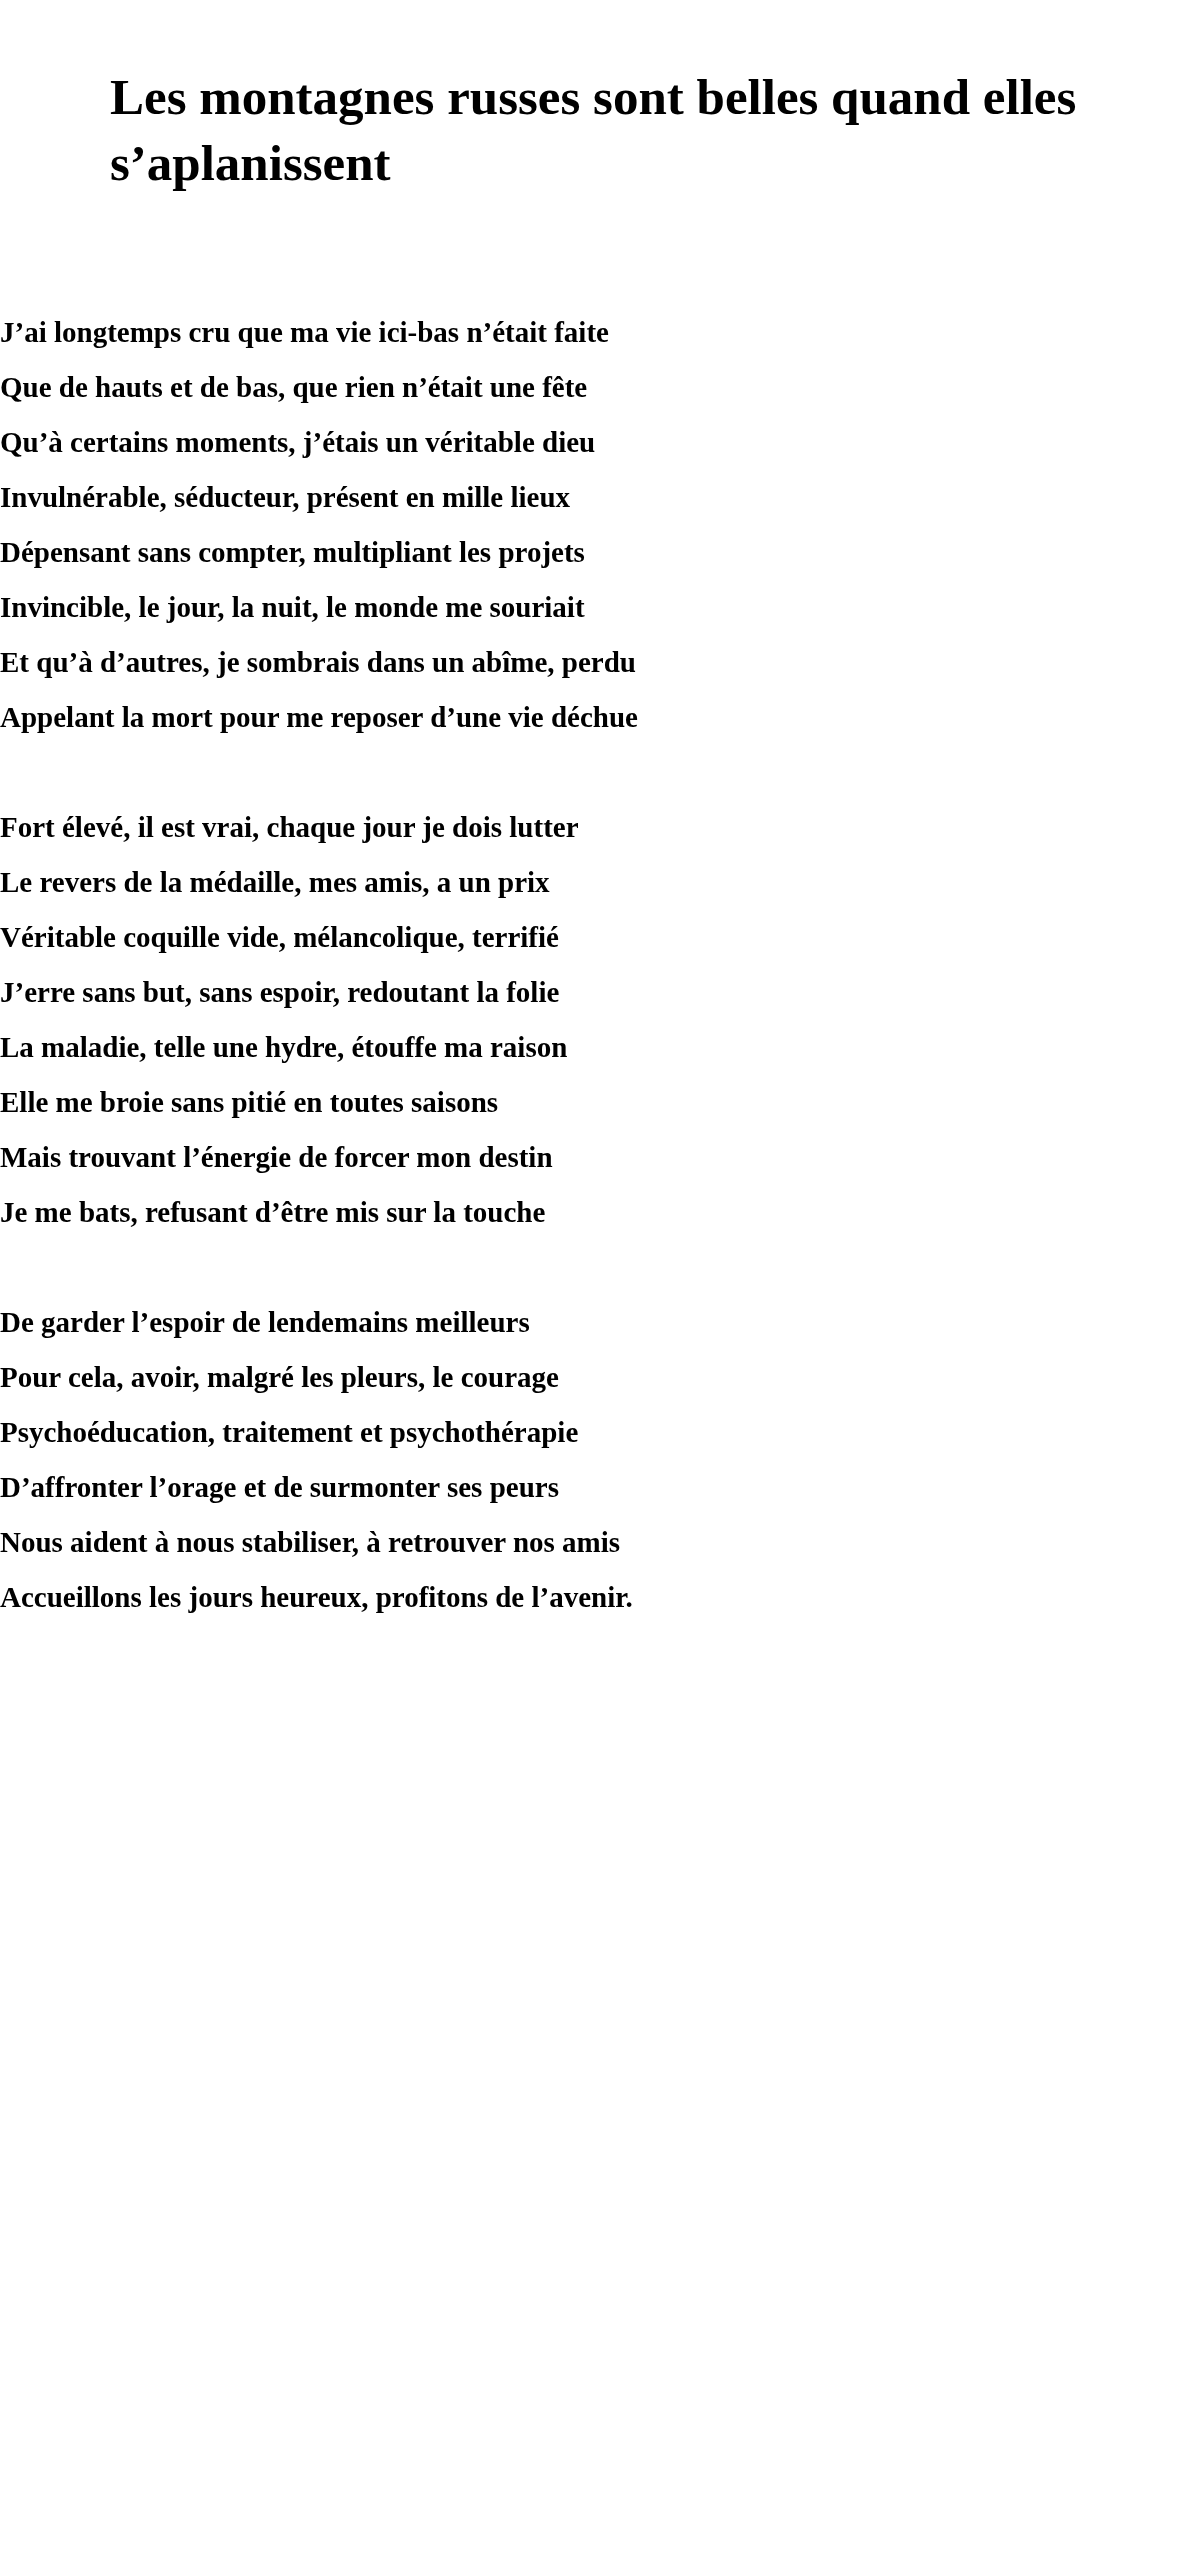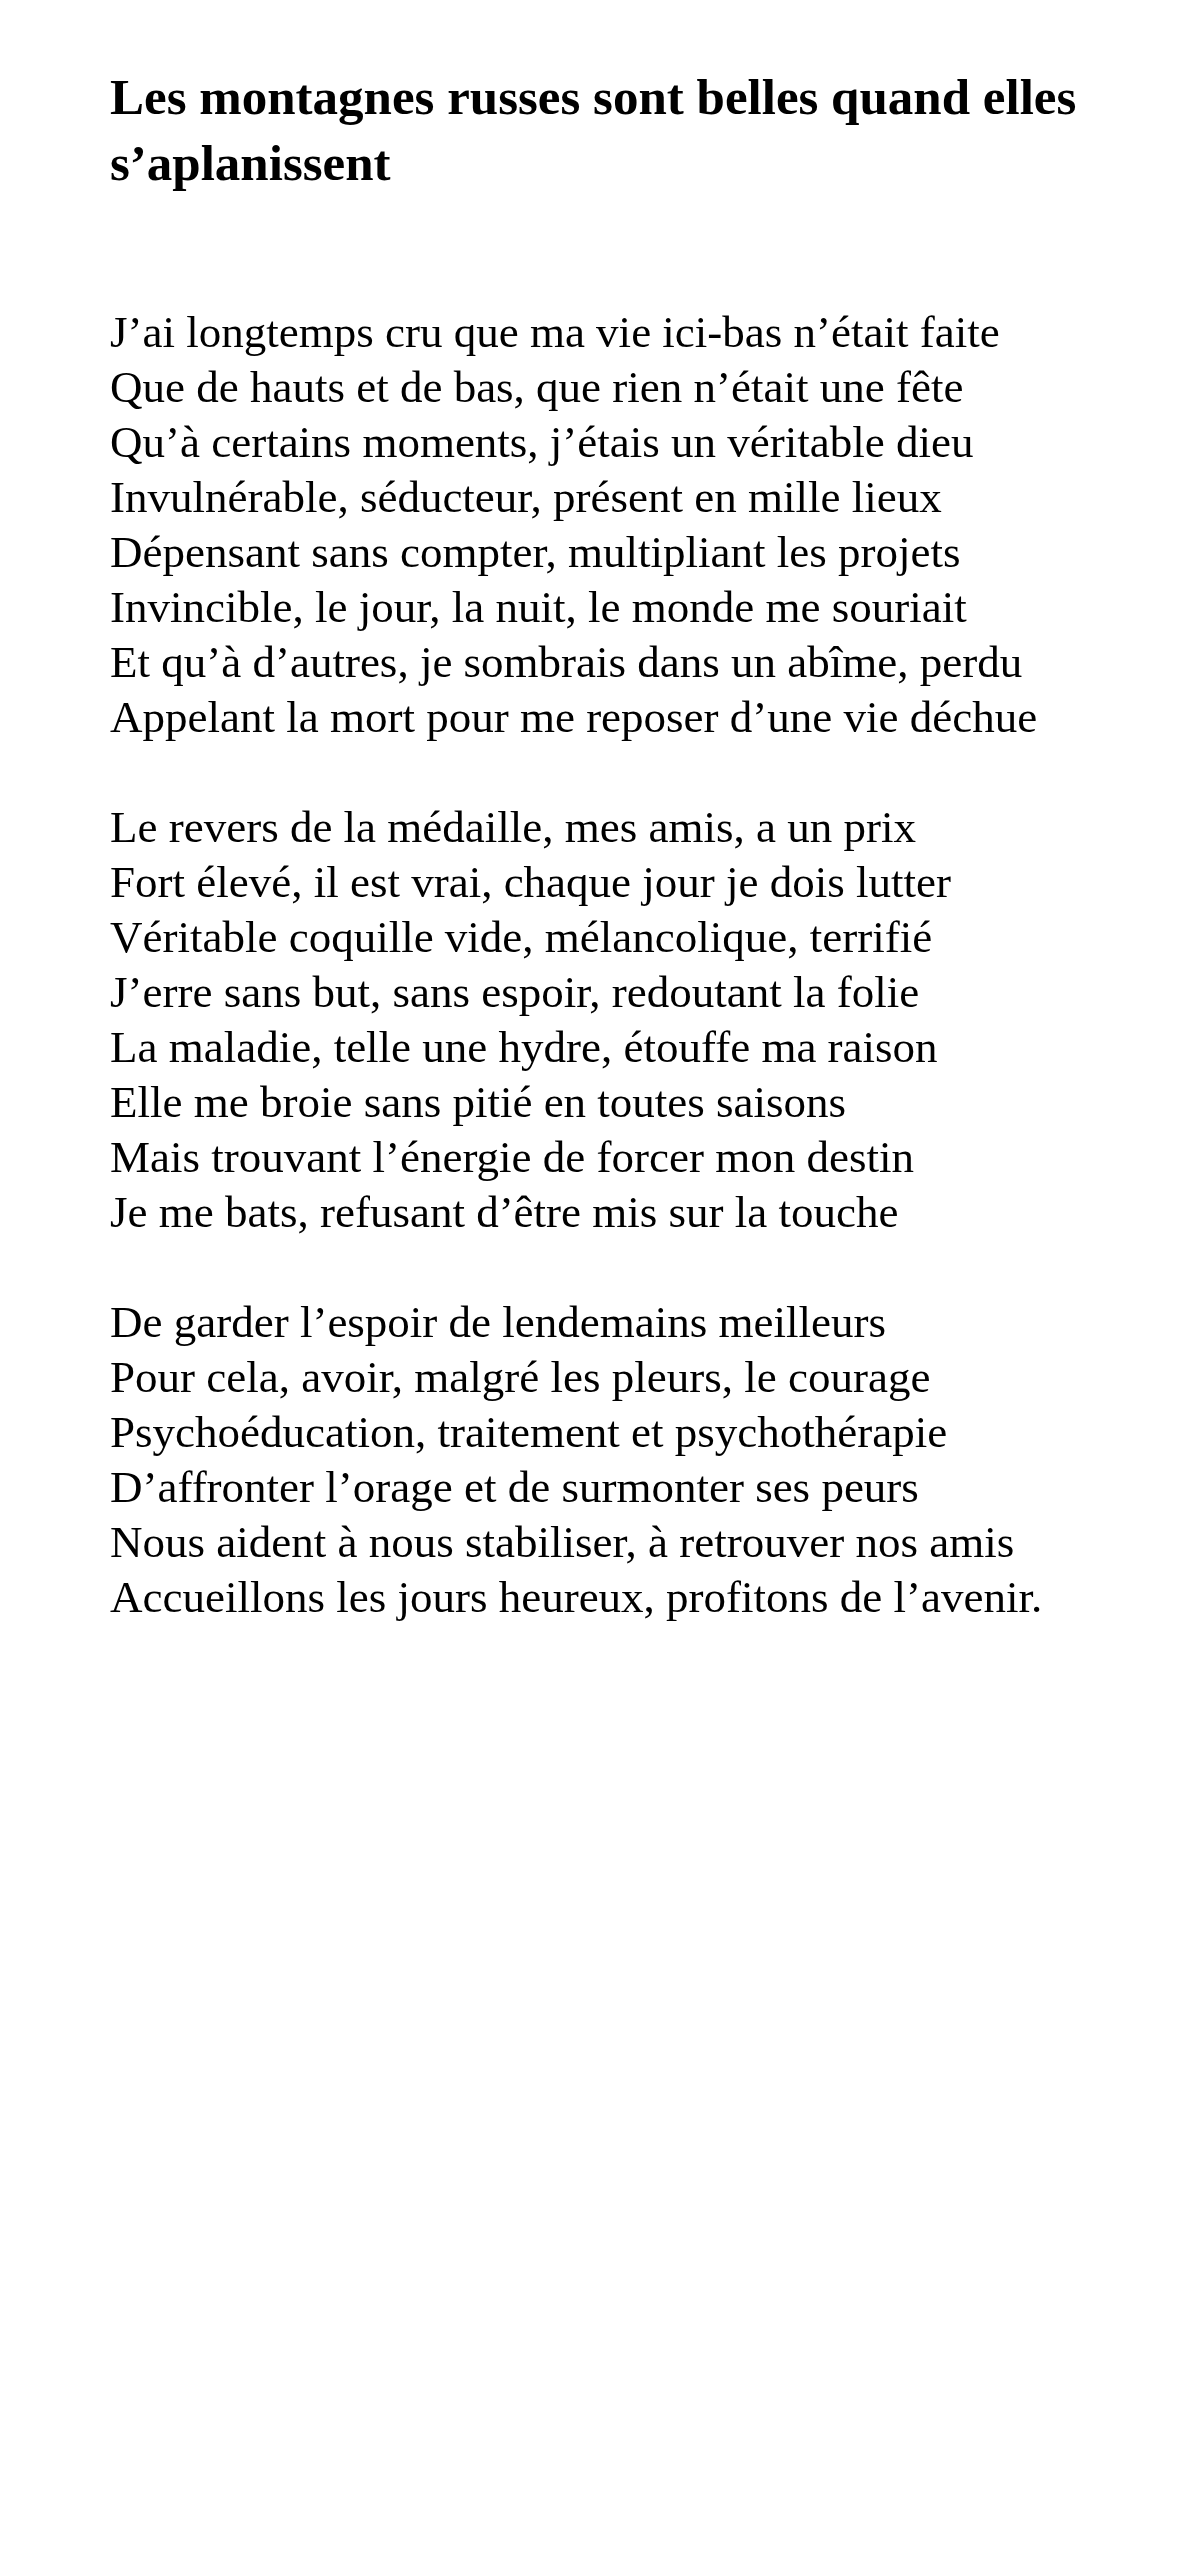--- a/index.html
+++ b/index.html
@@ -21,24 +21,24 @@
     margin: 64px 66px 0 110px;   
     text-align: left;
     font-weight: bold;
     font-size: 51px;
     line-height: 66px;
     letter-spacing: 0;
   }
   .title-line { white-space: nowrap; }
   .poem {
     margin-top: 109px;
-    padding-left: 110px;
-    font-size: 45px;
+    font-size: 29px;
     line-height: 55px;
     text-align: left;
+    font-weight: bold;
   }
   .stanza { margin-bottom: 55px; }
   .stanza:last-child { margin-bottom: 0; }
   .line { white-space: nowrap; }
 </style>
 </head>
 <body>
 
 <div class="page">
 
@@ -54,22 +54,22 @@
       <div class="line">Que de hauts et de bas, que rien n’était une fête</div>
       <div class="line">Qu’à certains moments, j’étais un véritable dieu</div>
       <div class="line">Invulnérable, séducteur, présent en mille lieux</div>
       <div class="line">Dépensant sans compter, multipliant les projets</div>
       <div class="line">Invincible, le jour, la nuit, le monde me souriait</div>
       <div class="line">Et qu’à d’autres, je sombrais dans un abîme, perdu</div>
       <div class="line">Appelant la mort pour me reposer d’une vie déchue</div>
     </div>
 
     <div class="stanza">
+      <div class="line">Fort élevé, il est vrai, chaque jour je dois lutter</div>
       <div class="line">Le revers de la médaille, mes amis, a un prix</div>
-      <div class="line">Fort élevé, il est vrai, chaque jour je dois lutter</div>
       <div class="line">Véritable coquille vide, mélancolique, terrifié</div>
       <div class="line">J’erre sans but, sans espoir, redoutant la folie</div>
       <div class="line">La maladie, telle une hydre, étouffe ma raison</div>
       <div class="line">Elle me broie sans pitié en toutes saisons</div>
       <div class="line">Mais trouvant l’énergie de forcer mon destin</div>
       <div class="line">Je me bats, refusant d’être mis sur la touche</div>
     </div>
 
     <div class="stanza">
       <div class="line">De garder l’espoir de lendemains meilleurs</div>

